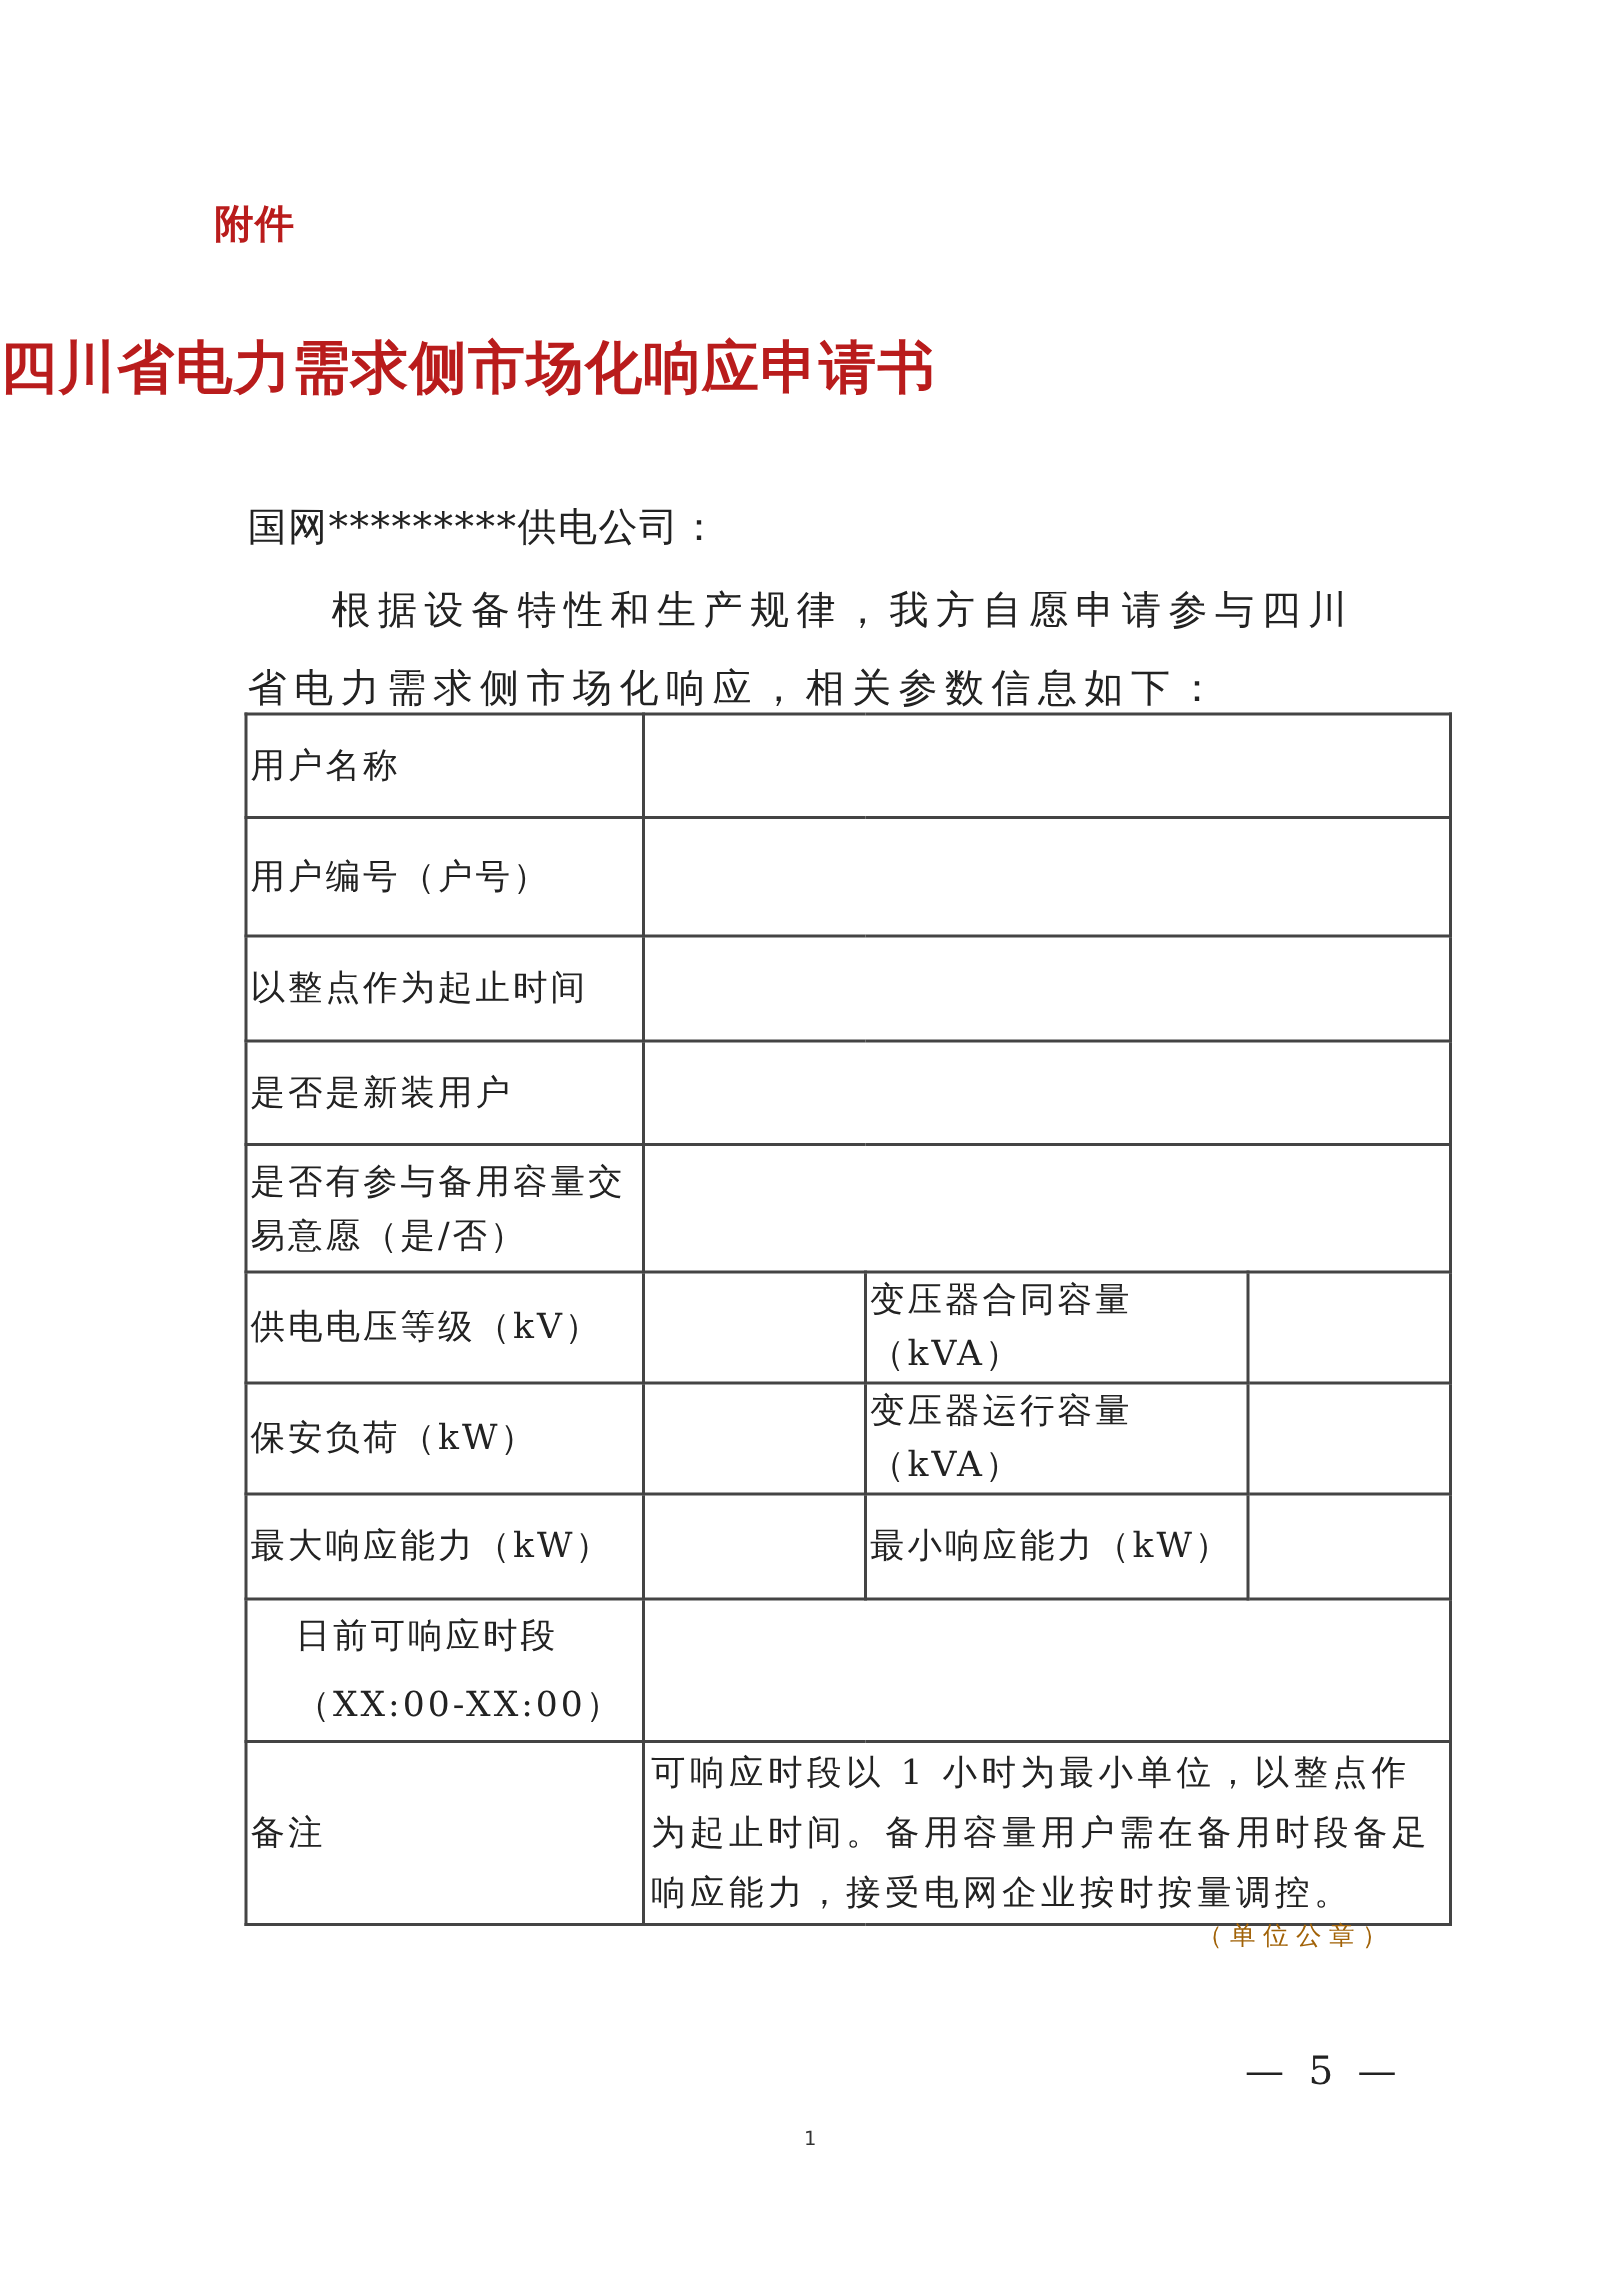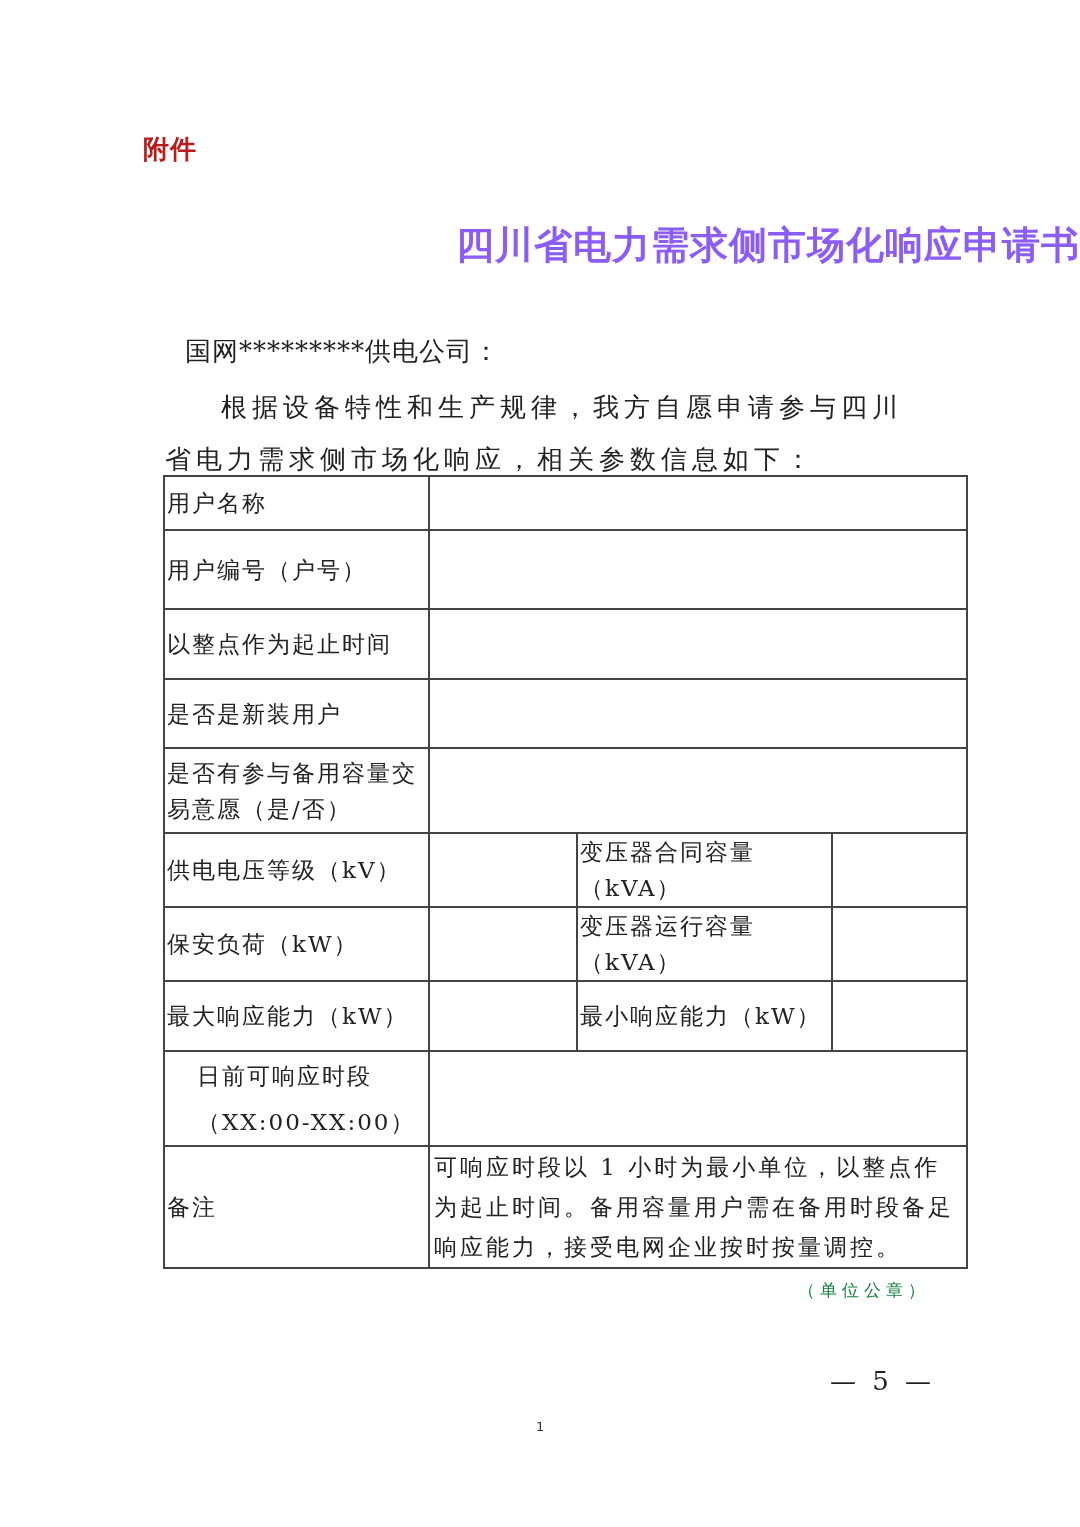--- a/index.html
+++ b/index.html
@@ -23,35 +23,34 @@
       font-weight: bold;
       font-size: 26px;
       letter-spacing: 1px;
       color: #b91c1c;
     }
     .doc-title {
       position: absolute;
       left: 0;
       width: 1080px;
       top: 220px;
-      text-align: right;
+      text-align: left;
       font-family: "DejaVu Serif", "Liberation Serif", serif;
       font-weight: bold;
       font-size: 38px;
       letter-spacing: 1px;
-      color: #8b5cf6;
+      color: #b91c1c;
     }
     .salutation {
       position: absolute;
       left: 165px;
       top: 334px;
       font-size: 26px;
       letter-spacing: 1px;
       color: #222;
-      margin-left: 20px;
     }
     .body-para {
       position: absolute;
       left: 165px;
       top: 381px;
       width: 760px;
       font-size: 26px;
       line-height: 52px;
       letter-spacing: 5px;
       color: #222;
@@ -80,21 +79,21 @@
       line-height: 40px;
       letter-spacing: 3px;
       padding-left: 2px;
     }
     .seal-label {
       position: absolute;
       left: 798px;
       top: 1279px;
       font-size: 17px;
       letter-spacing: 5px;
-      color: #15803d;
+      color: #a16207;
     }
     .page-number {
       position: absolute;
       left: 830px;
       top: 1366px;
       font-size: 26px;
       color: #222;
       letter-spacing: 4px;
     }
     .footer-number {
@@ -118,21 +117,21 @@
 <div class="body-para">根据设备特性和生产规律，我方自愿申请参与四川省电力需求侧市场化响应，相关参数信息如下：</div>
 
 <table class="form-table">
   <colgroup>
     <col style="width:265px">
     <col style="width:148px">
     <col style="width:255px">
     <col style="width:135px">
   </colgroup>
   <tbody>
-    <tr style="height:54px">
+    <tr style="height:69px">
       <td>用户名称</td>
       <td colspan="3" class="value-cell"></td>
     </tr>
     <tr style="height:79px">
       <td>用户编号（户号）</td>
       <td colspan="3" class="value-cell"></td>
     </tr>
     <tr style="height:70px">
       <td>以整点作为起止时间</td>
       <td colspan="3" class="value-cell"></td>

